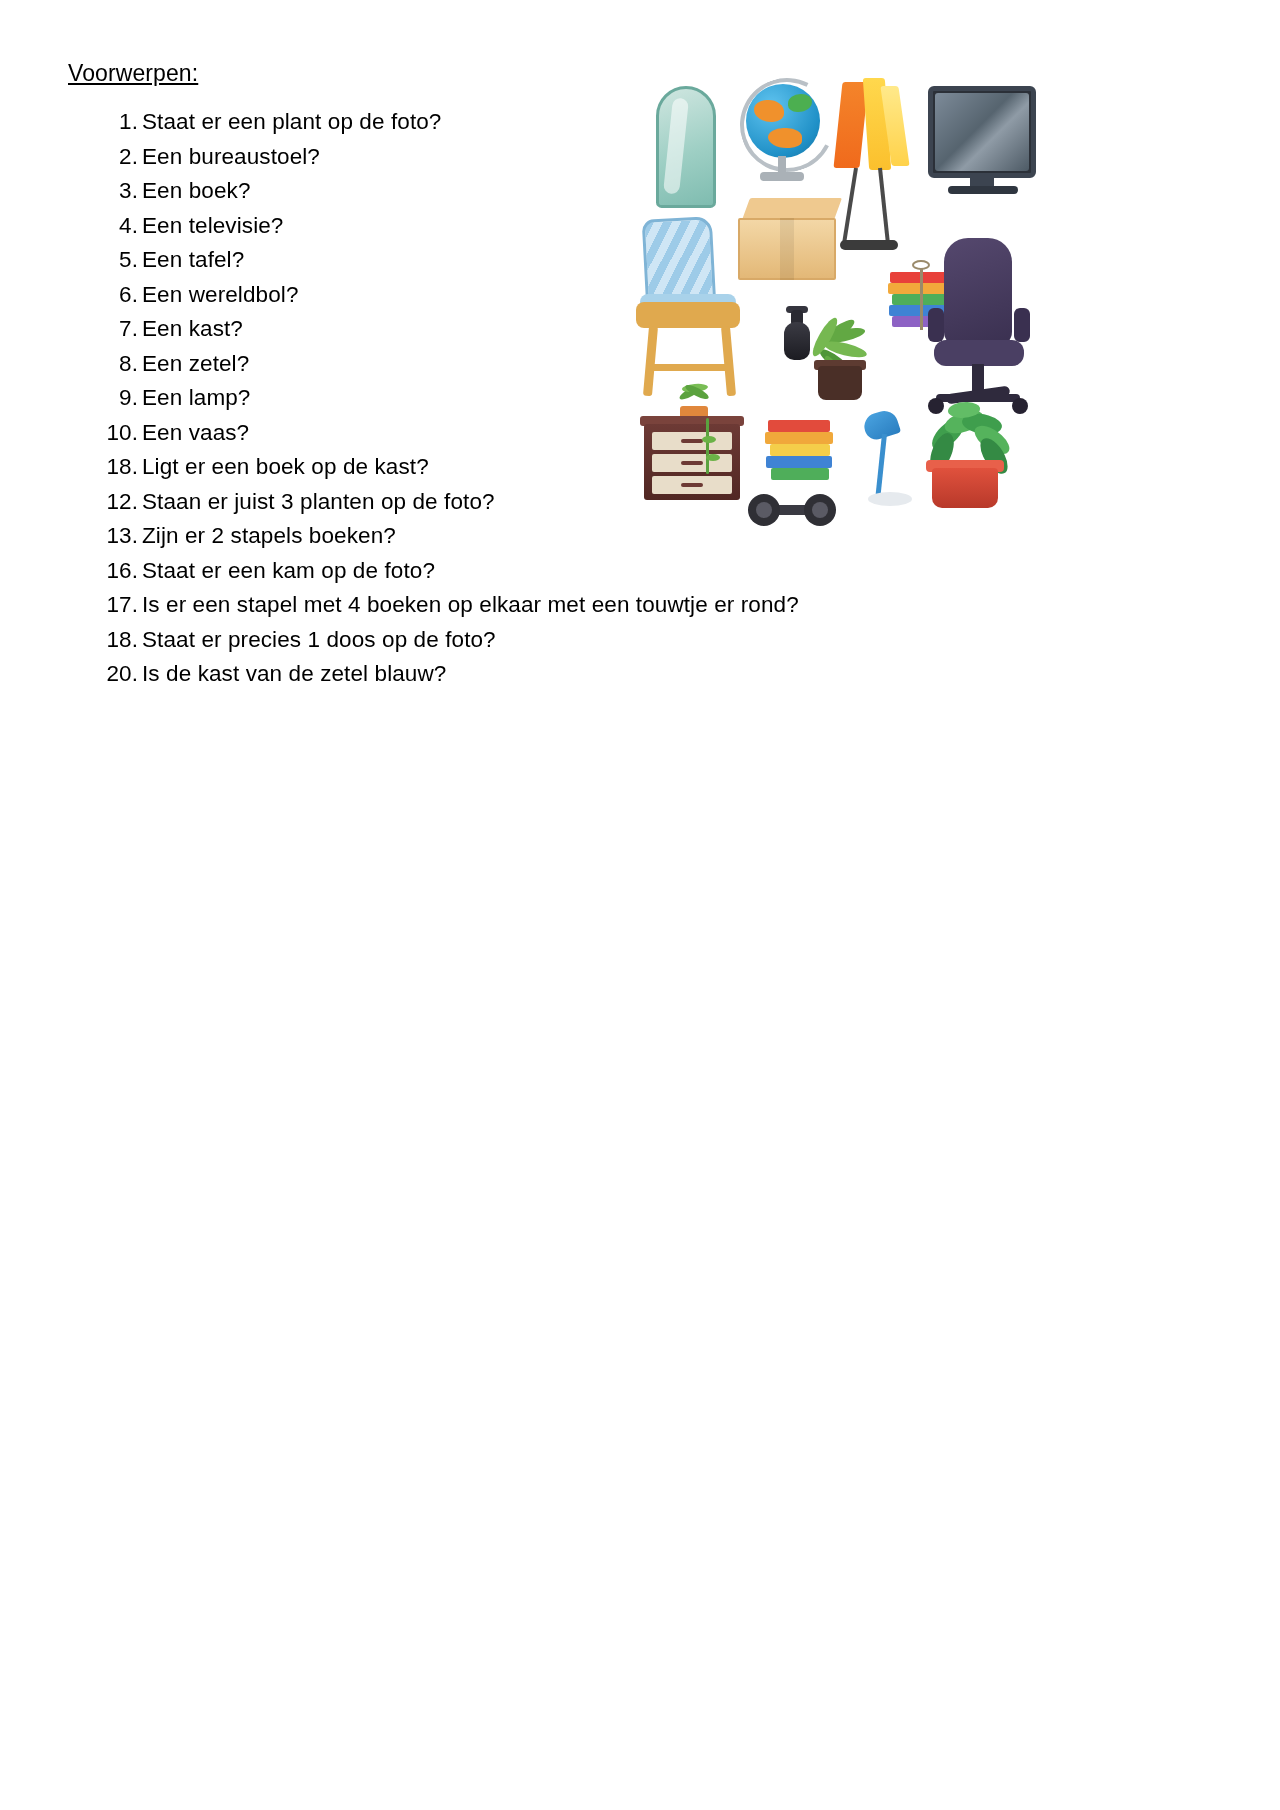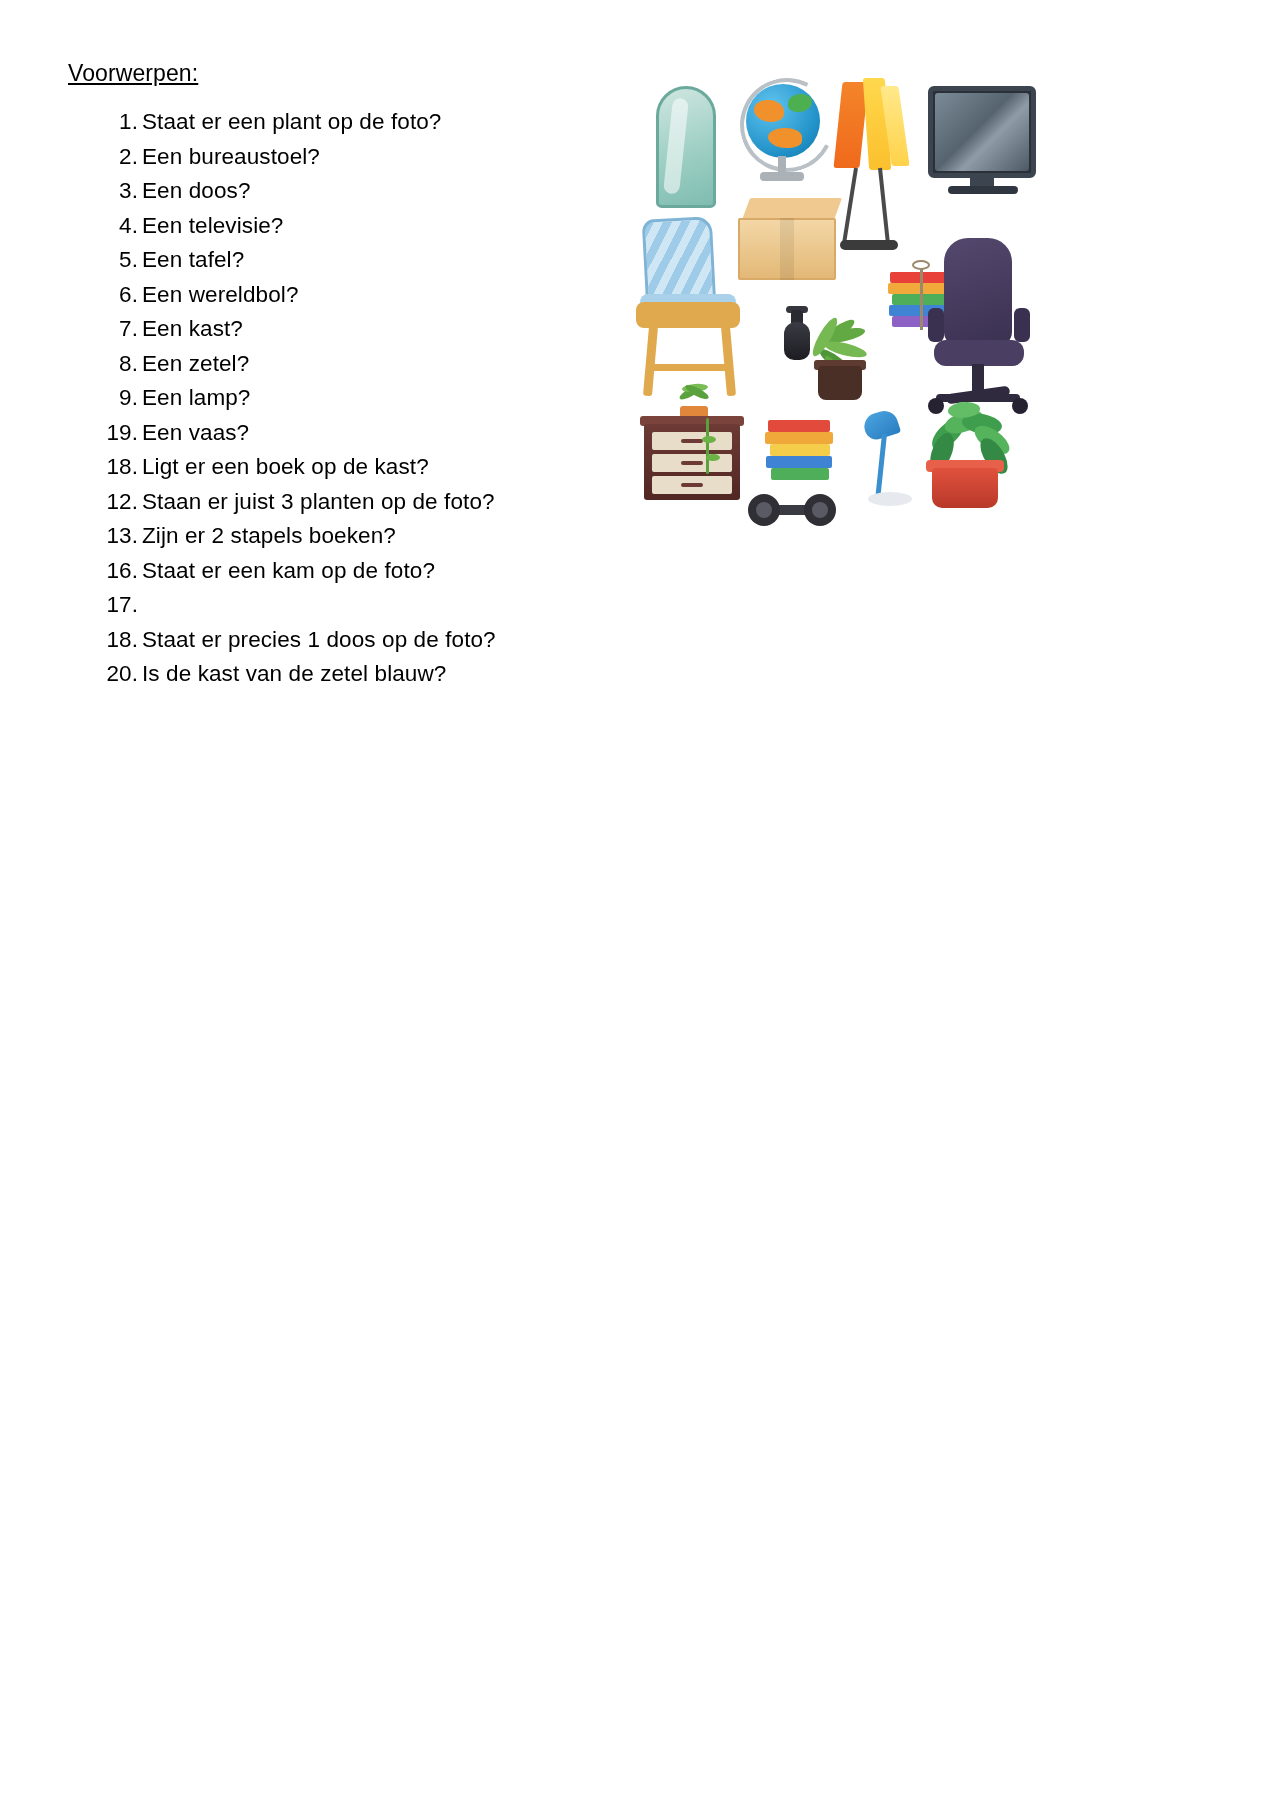--- a/index.html
+++ b/index.html
@@ -297,21 +297,21 @@
     <li class="question-item narrow">
       <span class="q-num">1.</span>
       <span class="q-text">Staat er een plant op de foto?</span>
     </li>
     <li class="question-item narrow">
       <span class="q-num">2.</span>
       <span class="q-text">Een bureaustoel?</span>
     </li>
     <li class="question-item narrow">
       <span class="q-num">3.</span>
-      <span class="q-text">Een doos?</span>
+      <span class="q-text">Een boek?</span>
     </li>
     <li class="question-item narrow">
       <span class="q-num">4.</span>
       <span class="q-text">Een televisie?</span>
     </li>
     <li class="question-item narrow">
       <span class="q-num">5.</span>
       <span class="q-text">Een tafel?</span>
     </li>
     <li class="question-item narrow">
@@ -324,41 +324,42 @@
     </li>
     <li class="question-item narrow">
       <span class="q-num">8.</span>
       <span class="q-text">Een zetel?</span>
     </li>
     <li class="question-item narrow">
       <span class="q-num">9.</span>
       <span class="q-text">Een lamp?</span>
     </li>
     <li class="question-item">
-      <span class="q-num">19.</span>
+      <span class="q-num">10.</span>
       <span class="q-text">Een vaas?</span>
     </li>
     <li class="question-item">
       <span class="q-num">18.</span>
       <span class="q-text">Ligt er een boek op de kast?</span>
     </li>
     <li class="question-item">
       <span class="q-num">12.</span>
       <span class="q-text">Staan er juist 3 planten op de foto?</span>
     </li>
     <li class="question-item">
       <span class="q-num">13.</span>
       <span class="q-text">Zijn er 2 stapels boeken?</span>
     </li>
     <li class="question-item">
       <span class="q-num">16.</span>
       <span class="q-text">Staat er een kam op de foto?</span>
     </li>
     <li class="question-item">
       <span class="q-num">17.</span>
+      <span class="q-text">Is er een stapel met 4 boeken op elkaar met een touwtje er rond?</span>
     </li>
     <li class="question-item">
       <span class="q-num">18.</span>
       <span class="q-text">Staat er precies 1 doos op de foto?</span>
     </li>
     <li class="question-item">
       <span class="q-num">20.</span>
       <span class="q-text">Is de kast van de zetel blauw?</span>
     </li>
   </ol>

